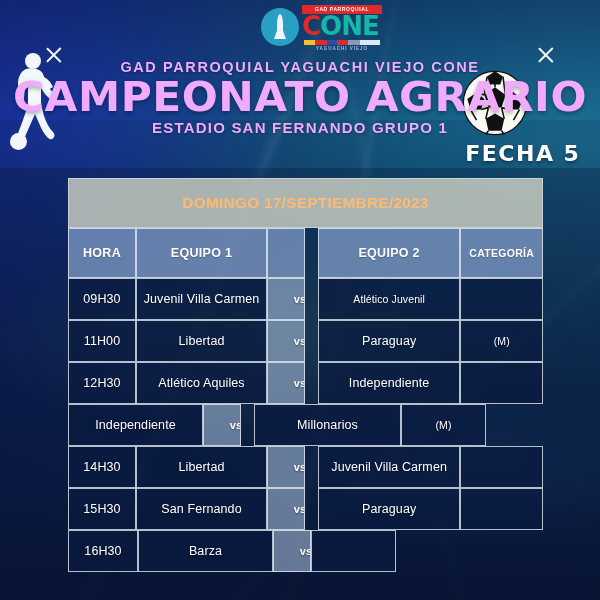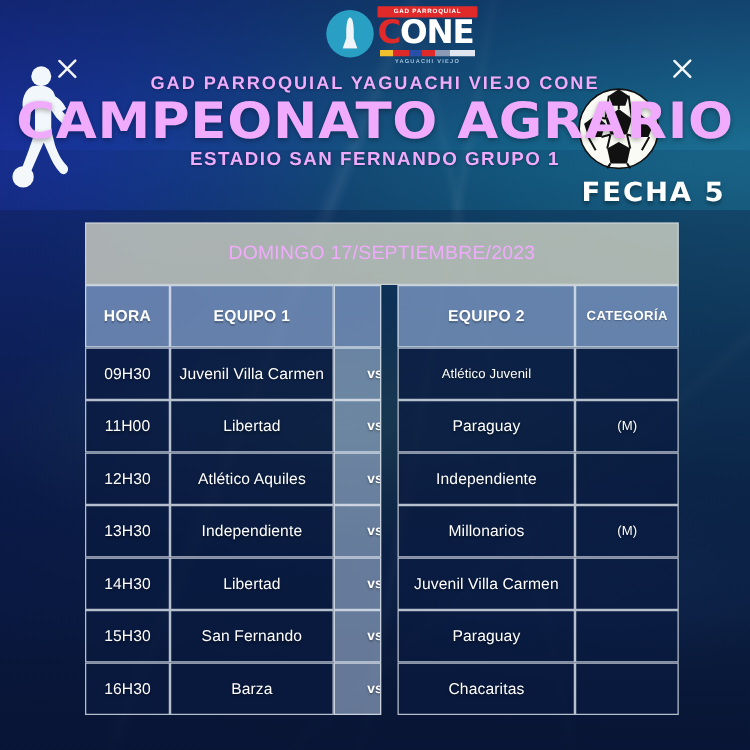--- a/index.html
+++ b/index.html
@@ -146,21 +146,21 @@
     position: absolute;
     left: 47px;
     top: 11px;
     font-size: 26px;
     font-weight: bold;
     font-family: "DejaVu Sans", sans-serif;
     letter-spacing: -1px;
     line-height: 26px;
   }
   .logo-word .c { color: #e02a2a; }
-  .logo-word .one { color: #ffffff; }
+  .logo-word .one { color: #14b8a6; }
   .logo-stripes {
     position: absolute;
     left: 49px;
     top: 38px;
     width: 76px;
     height: 5px;
     background: linear-gradient(90deg,
       #f2c12e 0 14%, #e02a2a 14% 30%, #2a4fa8 30% 44%,
       #e02a2a 44% 58%, #8c9bb5 58% 74%, #dfe6ef 74% 100%);
   }
@@ -258,23 +258,23 @@
   .date-row {
     height: 50px;
     background: rgba(210,212,198,0.80);
     display: flex;
     align-items: center;
     justify-content: center;
     border: 1.5px solid rgba(226,232,240,0.55);
     box-sizing: border-box;
   }
   .date-row .date-text {
-    color: #f0abfc;
+    color: #fdba74;
     font-size: 15.5px;
-    font-weight: normal;
+    font-weight: bold;
     letter-spacing: 0.2px;
   }
   .row {
     display: flex;
     box-sizing: border-box;
   }
   .head-row { height: 50px; }
   .body-row { height: 42px; }
   .cell {
     box-sizing: border-box;
@@ -405,21 +405,20 @@
           <div class="cell c-cat">(M)</div>
         </div>
         <div class="row body-row">
           <div class="cell c-hora">12H30</div>
           <div class="cell c-eq1">Atlético Aquiles</div>
           <div class="cell c-vs">vs</div>
           <div class="cell c-eq2">Independiente</div>
           <div class="cell c-cat"></div>
         </div>
         <div class="row body-row">
-          <div class="cell c-hora">13H30</div>
           <div class="cell c-eq1">Independiente</div>
           <div class="cell c-vs">vs</div>
           <div class="cell c-eq2">Millonarios</div>
           <div class="cell c-cat">(M)</div>
         </div>
         <div class="row body-row">
           <div class="cell c-hora">14H30</div>
           <div class="cell c-eq1">Libertad</div>
           <div class="cell c-vs">vs</div>
           <div class="cell c-eq2">Juvenil Villa Carmen</div>
@@ -429,19 +428,18 @@
           <div class="cell c-hora">15H30</div>
           <div class="cell c-eq1">San Fernando</div>
           <div class="cell c-vs">vs</div>
           <div class="cell c-eq2">Paraguay</div>
           <div class="cell c-cat"></div>
         </div>
         <div class="row body-row">
           <div class="cell c-hora">16H30</div>
           <div class="cell c-eq1">Barza</div>
           <div class="cell c-vs">vs</div>
-          <div class="cell c-eq2">Chacaritas</div>
           <div class="cell c-cat"></div>
         </div>
       </div>
   </div>
 
 </div>
 
 </body></html>

